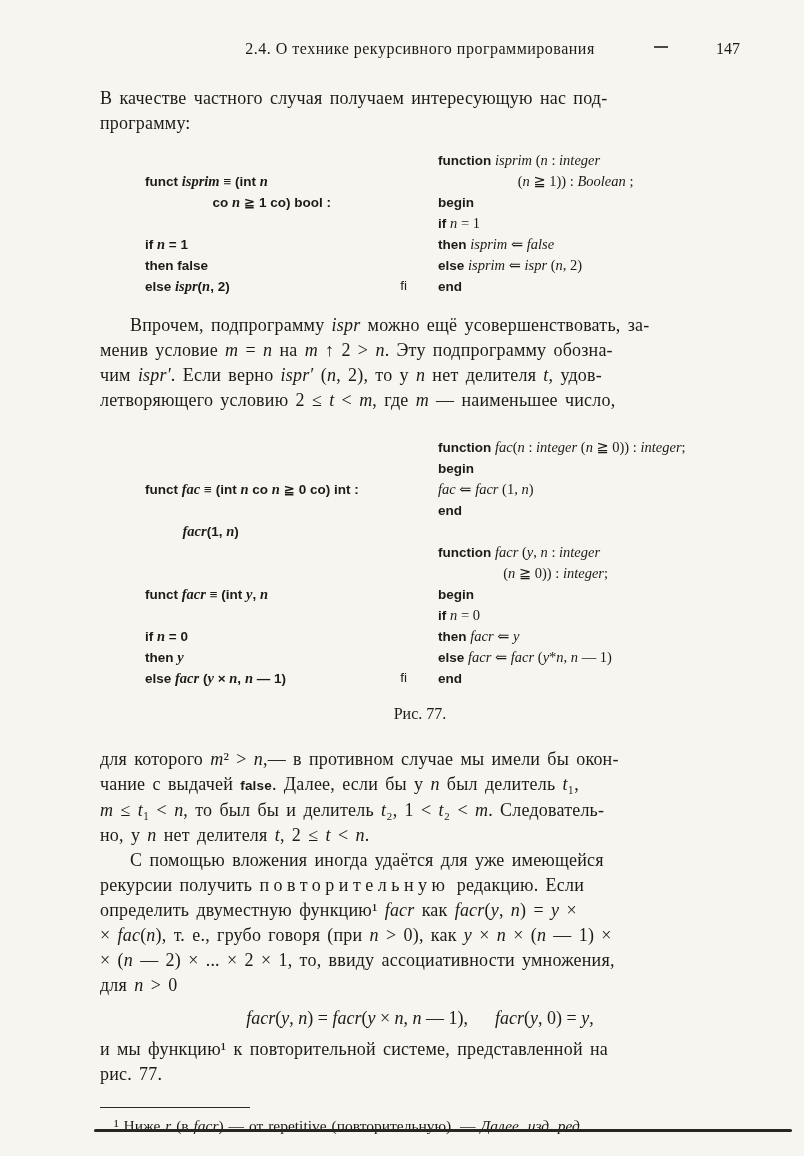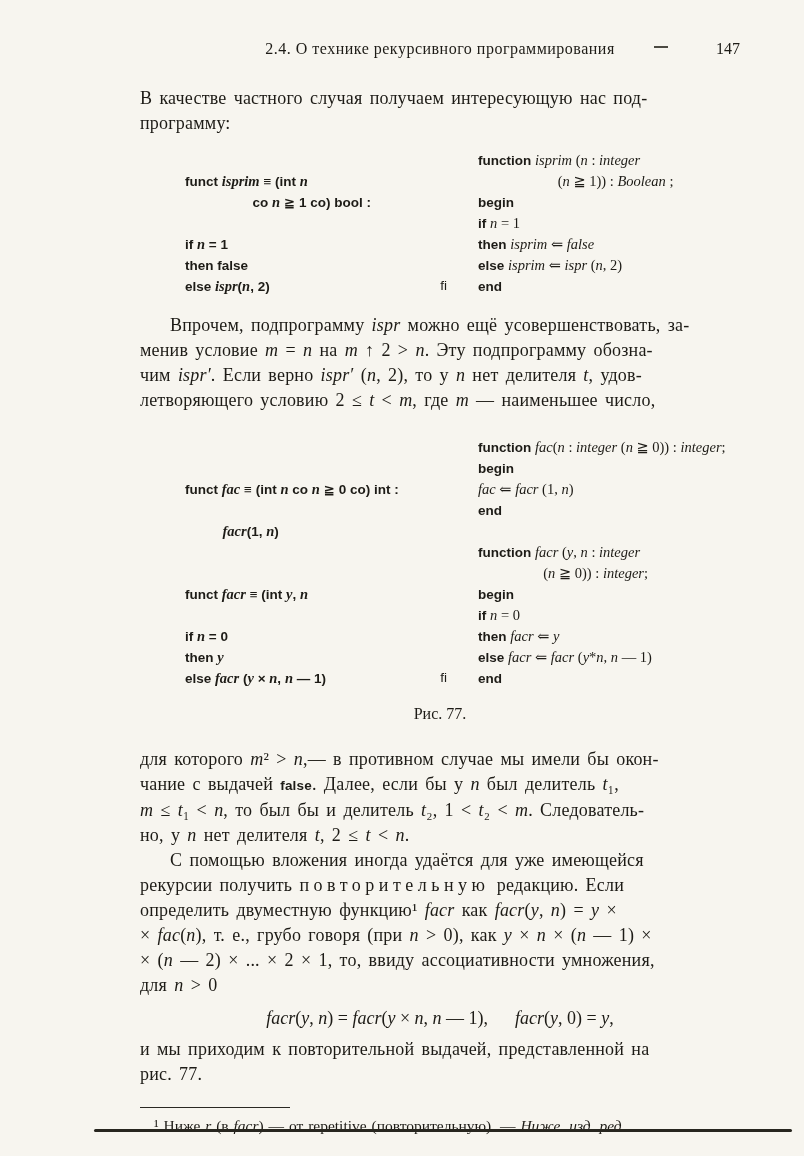--- a/index.html
+++ b/index.html
@@ -4,21 +4,21 @@
 <style>
   * { margin:0; padding:0; box-sizing:border-box; }
   html, body { width:804px; height:1156px; }
   body {
     position:relative;
     overflow:hidden;
     background:#f7f5ef;
     color:#1d1b16;
     font-family:"Liberation Serif","DejaVu Serif",serif;
   }
-  .page { padding:40px 64px 0 100px;margin-left:40px; }
+  .page { padding:40px 64px 0 100px; }
 
   .header { position:relative; height:22px; margin-bottom:24px; font-size:16px; }
   .section-title { text-align:center; letter-spacing:0.5px; }
   .page-number { position:absolute; right:0; top:0; }
 
   .para { font-size:18px; line-height:25px; letter-spacing:0.2px; word-spacing:2.5px; }
   .indent { text-indent:30px; }
   .p-intro { margin-bottom:14px; }
   .p-improve { margin-bottom:24px; }
 
@@ -112,23 +112,23 @@
   </div>
 
   <div class="caption">Рис. 77.</div>
 
   <p class="para"><span>для которого </span><span class="seg-i">m</span><span>² &gt; </span><span class="seg-i">n</span><span>,— в противном случае мы имели бы окон-</span><br><span>чание с выдачей </span><span class="seg-k">false</span><span>. Далее, если бы у </span><span class="seg-i">n</span><span> был делитель </span><span class="seg-i">t</span><span>₁,</span><br><span class="seg-i">m</span><span> ≤ </span><span class="seg-i">t</span><span>₁ &lt; </span><span class="seg-i">n</span><span>, то был бы и делитель </span><span class="seg-i">t</span><span>₂, 1 &lt; </span><span class="seg-i">t</span><span>₂ &lt; </span><span class="seg-i">m</span><span>. Следователь-</span><br><span>но, у </span><span class="seg-i">n</span><span> нет делителя </span><span class="seg-i">t</span><span>, 2 ≤ </span><span class="seg-i">t</span><span> &lt; </span><span class="seg-i">n</span><span>.</span></p>
 
   <p class="para indent"><span>С помощью вложения иногда удаётся для уже имеющейся</span><br><span>рекурсии получить </span><span class="seg-sp">повторительную</span><span> редакцию. Если</span><br><span>определить двуместную функцию¹ </span><span class="seg-i">facr</span><span> как </span><span class="seg-i">facr</span><span>(</span><span class="seg-i">y</span><span>, </span><span class="seg-i">n</span><span>) = </span><span class="seg-i">y</span><span> ×</span><br><span>× </span><span class="seg-i">fac</span><span>(</span><span class="seg-i">n</span><span>), т. е., грубо говоря (при </span><span class="seg-i">n</span><span> &gt; 0), как </span><span class="seg-i">y</span><span> × </span><span class="seg-i">n</span><span> × (</span><span class="seg-i">n</span><span> — 1) ×</span><br><span>× (</span><span class="seg-i">n</span><span> — 2) × ... × 2 × 1, то, ввиду ассоциативности умножения,</span><br><span>для </span><span class="seg-i">n</span><span> &gt; 0</span></p>
 
   <div class="formula"><span class="seg-i">facr</span><span>(</span><span class="seg-i">y</span><span>, </span><span class="seg-i">n</span><span>) = </span><span class="seg-i">facr</span><span>(</span><span class="seg-i">y</span><span> × </span><span class="seg-i">n</span><span>, </span><span class="seg-i">n</span><span> — 1),  </span><span class="seg-i">facr</span><span>(</span><span class="seg-i">y</span><span>, 0) = </span><span class="seg-i">y</span><span>,</span></div>
 
-  <p class="para"><span>и мы приходим к повторительной выдачей, представленной на</span><br><span>рис. 77.</span></p>
+  <p class="para"><span>и мы функцию¹ к повторительной системе, представленной на</span><br><span>рис. 77.</span></p>
 
   <div class="footnote">
     <div class="footnote-rule"></div>
-    <div class="footnote-text"><span>¹ Ниже </span><span class="seg-i">r</span><span> (в </span><span class="seg-i">facr</span><span>) — от repetitive (повторительную). — </span><span class="seg-i">Ниже. изд. ред.</span></div>
+    <div class="footnote-text"><span>¹ Ниже </span><span class="seg-i">r</span><span> (в </span><span class="seg-i">facr</span><span>) — от repetitive (повторительную). — </span><span class="seg-i">Далее. изд. ред.</span></div>
   </div>
 
 </div>
 
 <div class="scan-dash"></div>
 <div class="scan-line"></div>
 
 </body></html>

